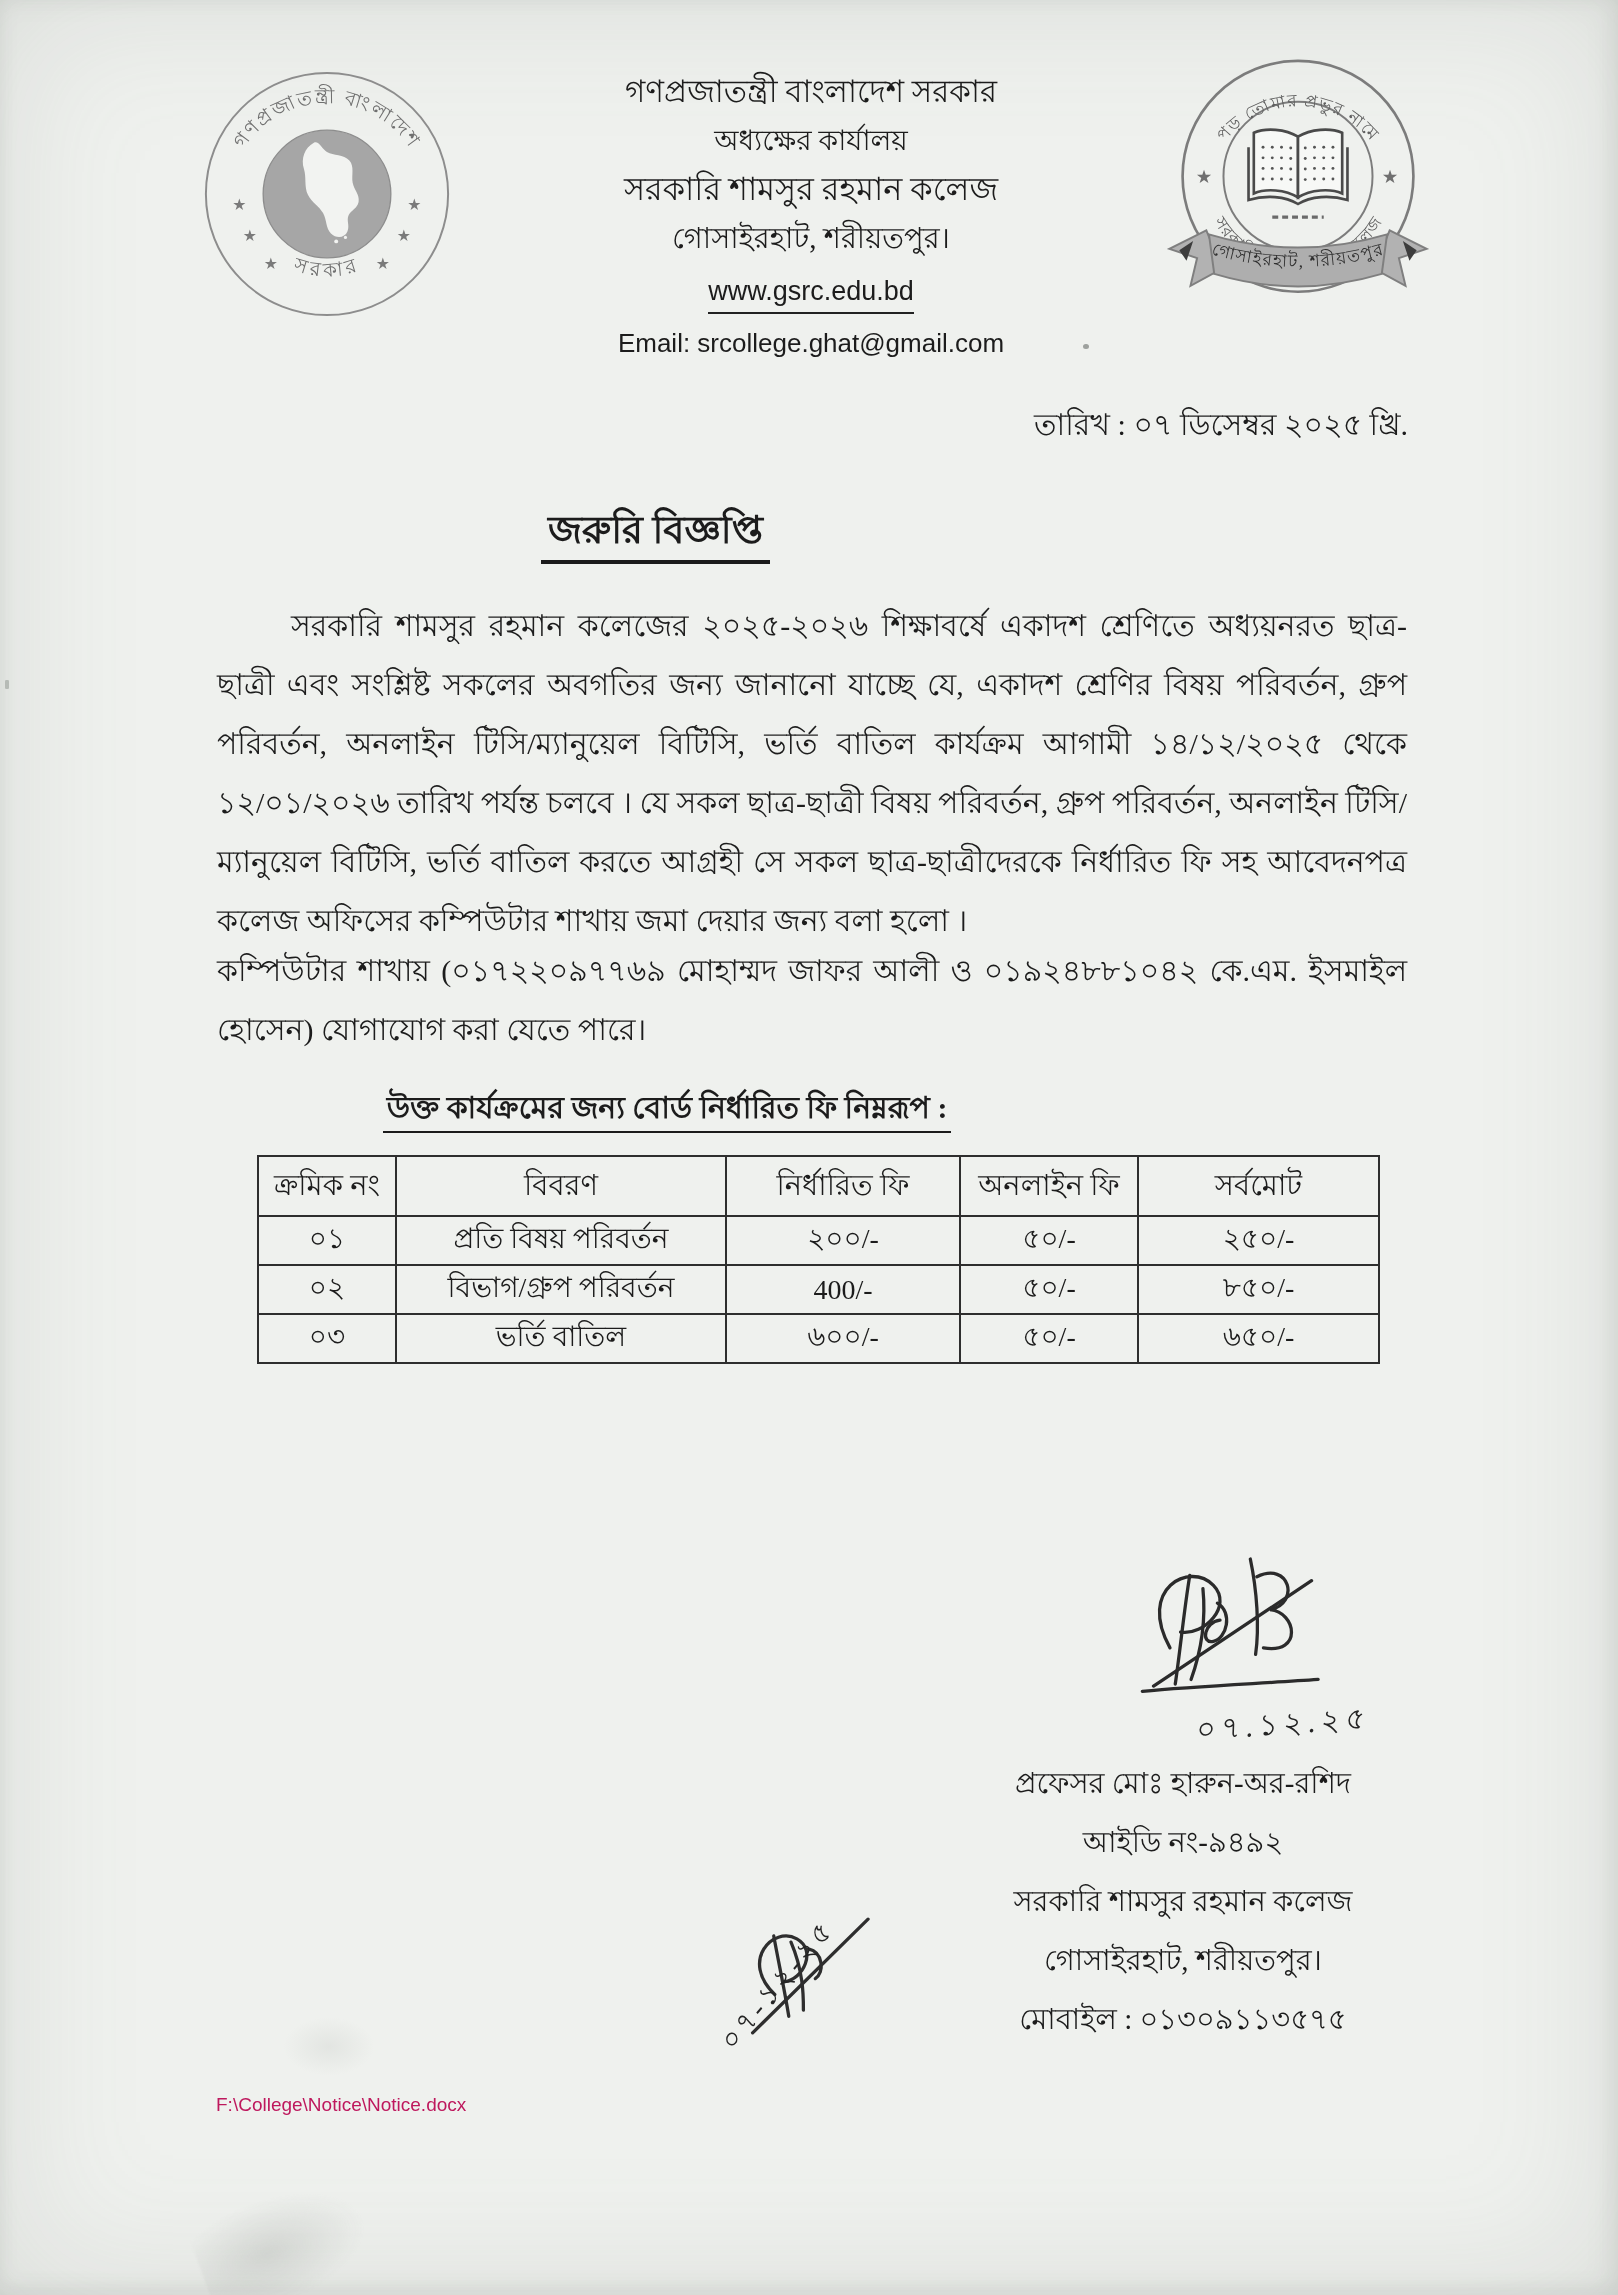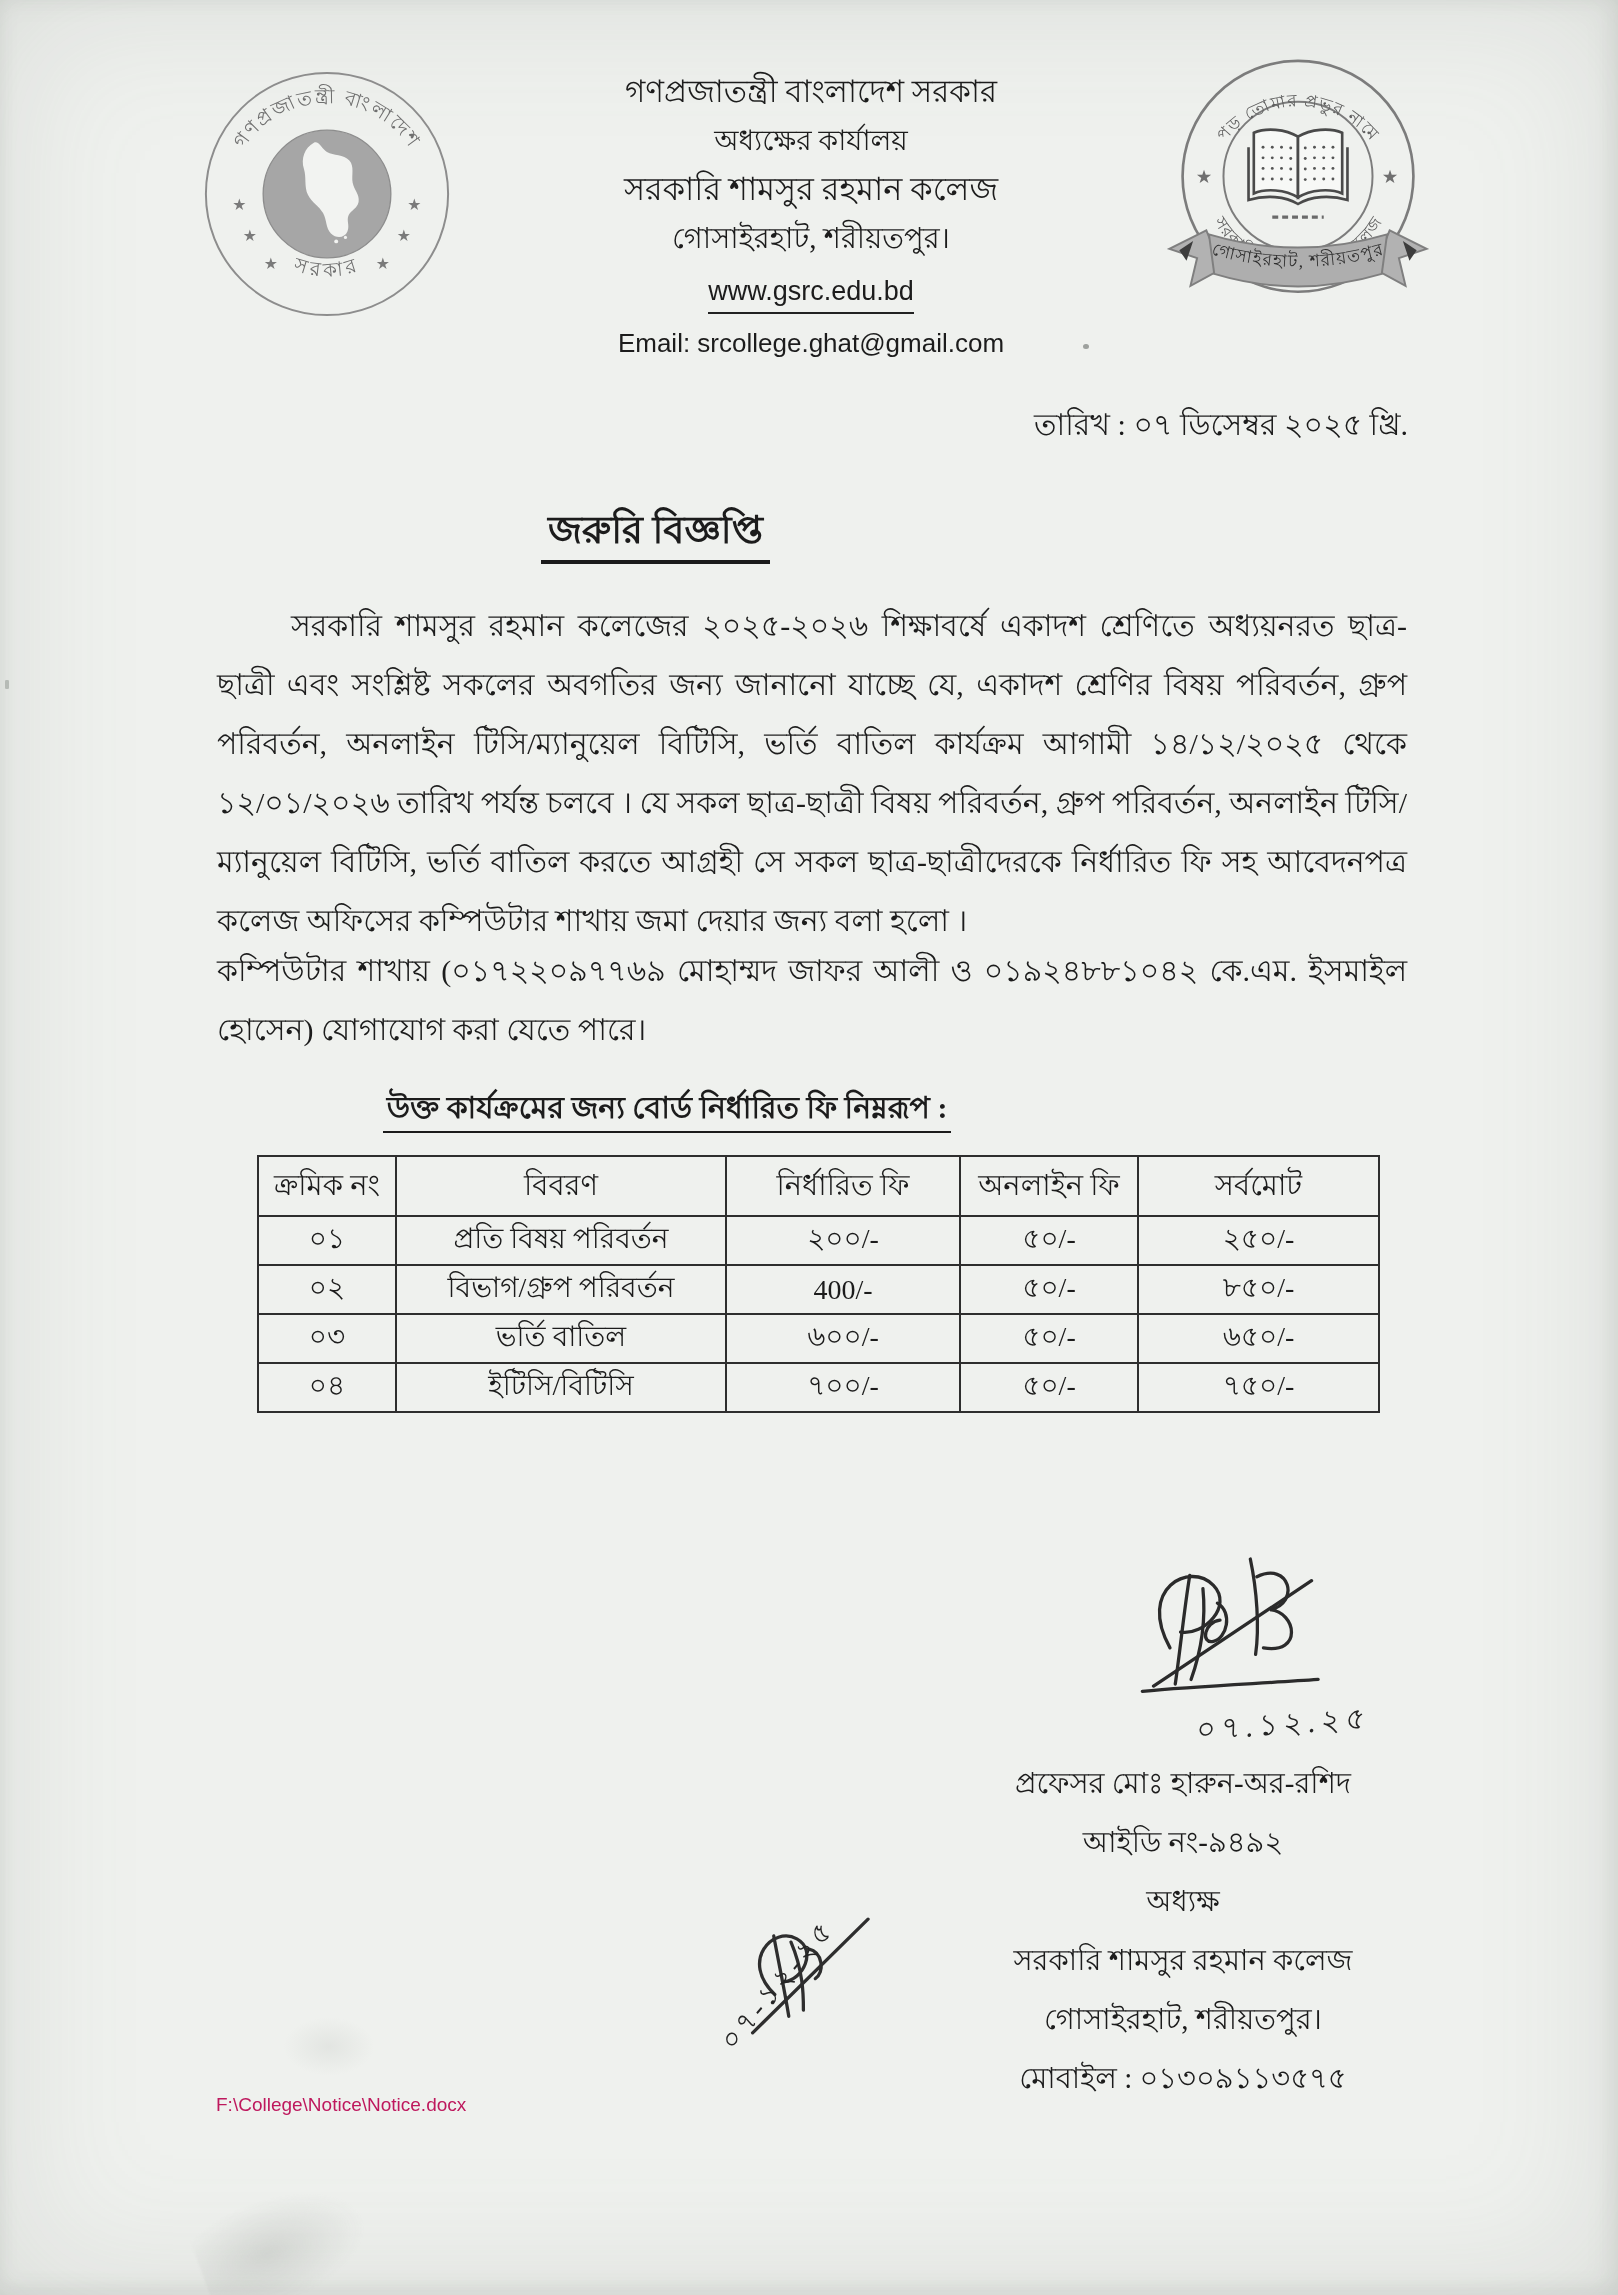--- a/index.html
+++ b/index.html
@@ -235,48 +235,40 @@
         <td>৫০/-</td>
         <td>৮৫০/-</td>
       </tr>
       <tr>
         <td>০৩</td>
         <td>ভর্তি বাতিল</td>
         <td>৬০০/-</td>
         <td>৫০/-</td>
         <td>৬৫০/-</td>
       </tr>
-      <tr>
-        <td>০৪</td>
-        <td>ইটিসি/বিটিসি</td>
-        <td>৭০০/-</td>
-        <td>৫০/-</td>
-        <td>৭৫০/-</td>
-      </tr>
     </tbody>
   </table>
 
   <svg class="sig1" width="316" height="178" viewBox="0 0 480 270">
     <g fill="none" stroke="#2b2b2b" stroke-width="5" stroke-linecap="round">
       <path d="M 120,150 C 70,60 150,18 186,55 C 216,86 172,132 136,126"></path>
       <path d="M 150,40 C 141,95 136,150 128,205"></path>
       <path d="M 170,60 C 176,120 162,170 152,198"></path>
       <path d="M 192,82 C 216,96 206,136 186,140 C 166,145 172,110 196,108"></path>
       <path d="M 242,15 C 252,62 256,120 250,160"></path>
       <path d="M 252,42 C 302,18 318,82 272,92 C 312,96 322,160 262,150"></path>
       <path d="M 95,208 L 335,48"></path>
       <path d="M 78,216 C 160,208 262,204 345,198"></path>
     </g>
   </svg>
   <div class="sig1-date bn">০৭.১২.২৫</div>
 
   <div class="sig-block bn">
     <div>প্রফেসর মোঃ হারুন-অর-রশিদ</div>
     <div>আইডি নং-৯৪৯২</div>
-    <div>অধ্যক্ষ</div>
     <div>সরকারি শামসুর রহমান কলেজ</div>
     <div>গোসাইরহাট, শরীয়তপুর।</div>
     <div>মোবাইল : ০১৩০৯১১৩৫৭৫</div>
   </div>
 
   <svg class="sig2" width="264" height="224" viewBox="0 0 400 340">
     <g fill="none" stroke="#2e2e2e" stroke-width="5" stroke-linecap="round" transform="rotate(-18 200 170)">
       <path d="M 120,140 C 85,75 150,40 178,70 C 202,96 168,132 140,126"></path>
       <path d="M 146,55 C 140,100 136,140 130,178"></path>
       <path d="M 168,72 C 172,118 162,152 154,176"></path>

